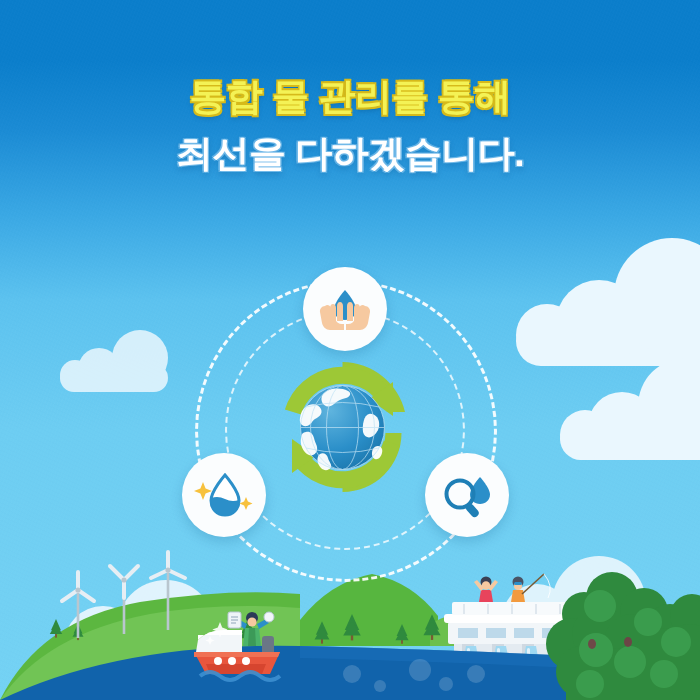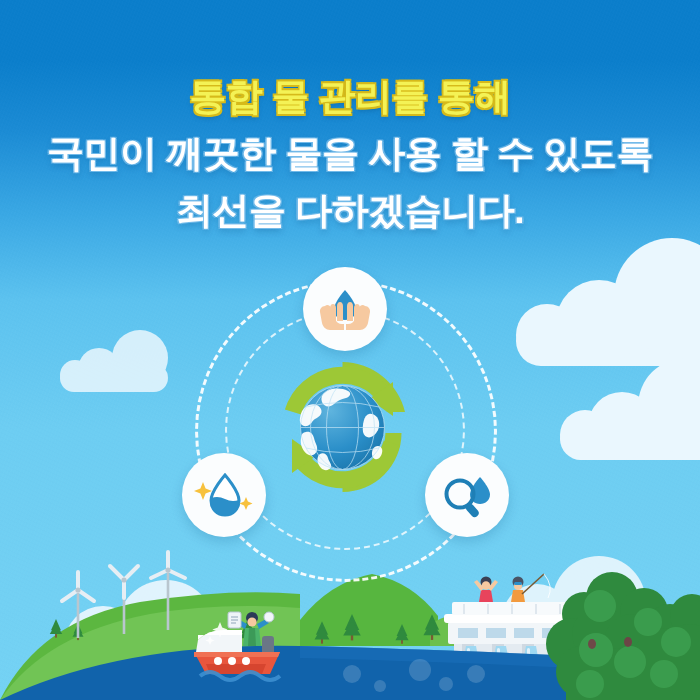--- a/index.html
+++ b/index.html
@@ -116,23 +116,20 @@
   <div class="cloud" style="left:486px;top:556px;width:200px;height:100px;opacity:.90;">
     <i class="base" style="left:0;top:58px;width:198px;height:42px;"></i>
     <i style="left:66px;top:0px;width:94px;height:94px;"></i>
     <i style="left:16px;top:28px;width:70px;height:70px;"></i>
     <i style="left:0px;top:50px;width:48px;height:48px;"></i>
   </div>
 
   <div id="headline">
     <span class="ln">
       <span class="tx yel">통합 물 관리를 통해</span>
-    </span>
-    <span class="ln">
-      <span class="tx wht">국민이 깨끗한 물을 사용 할 수 있도록</span>
     </span>
     <span class="ln">
       <span class="tx wht">최선을 다하겠습니다.</span>
     </span>
   </div>
 
   <div id="diagram">
 
     <div id="ring-outer" class="dash-ring"></div>
     <div id="ring-inner" class="dash-ring"></div>

